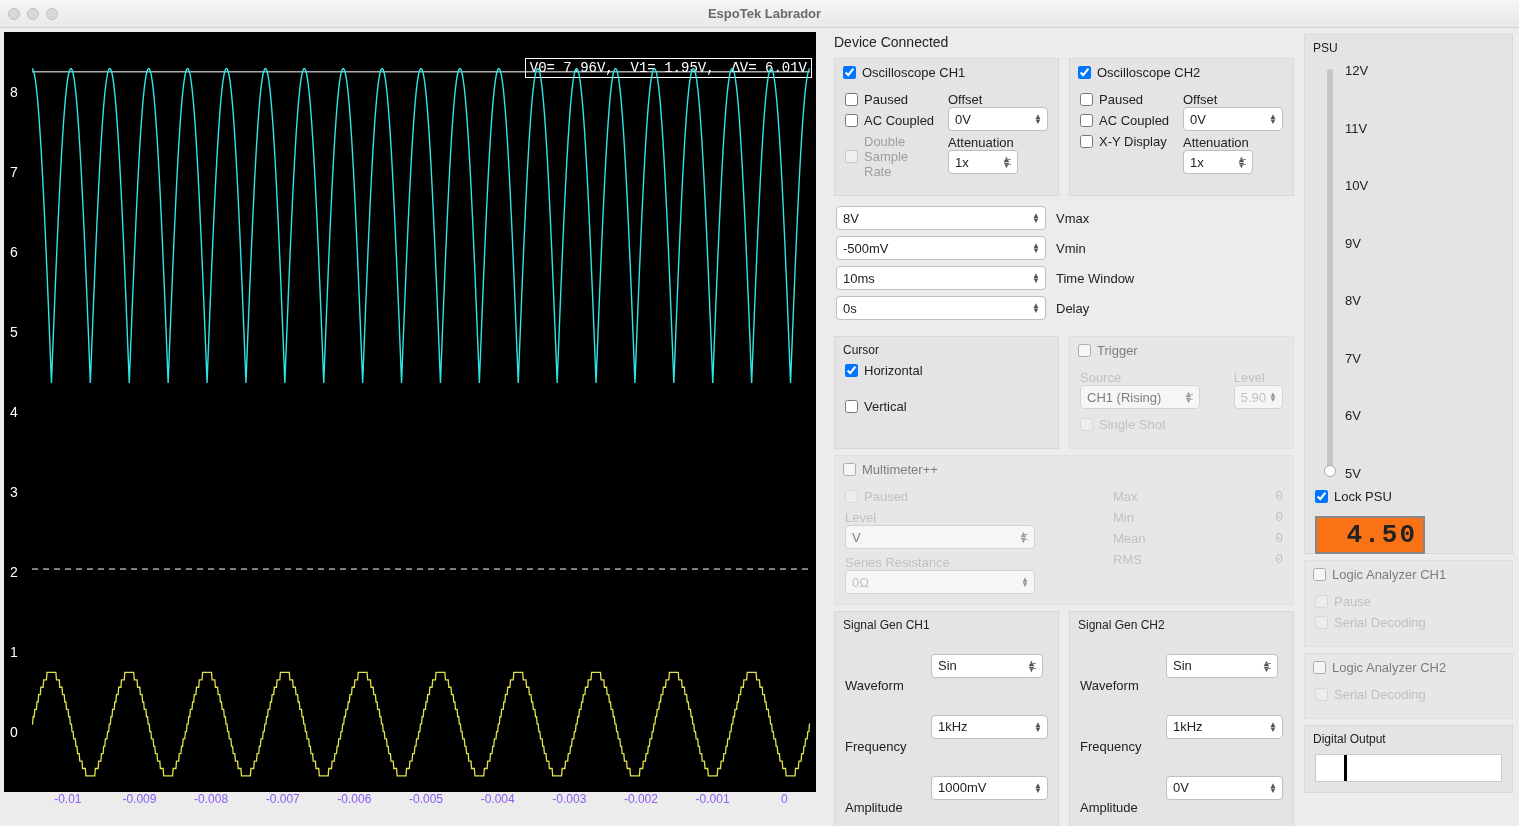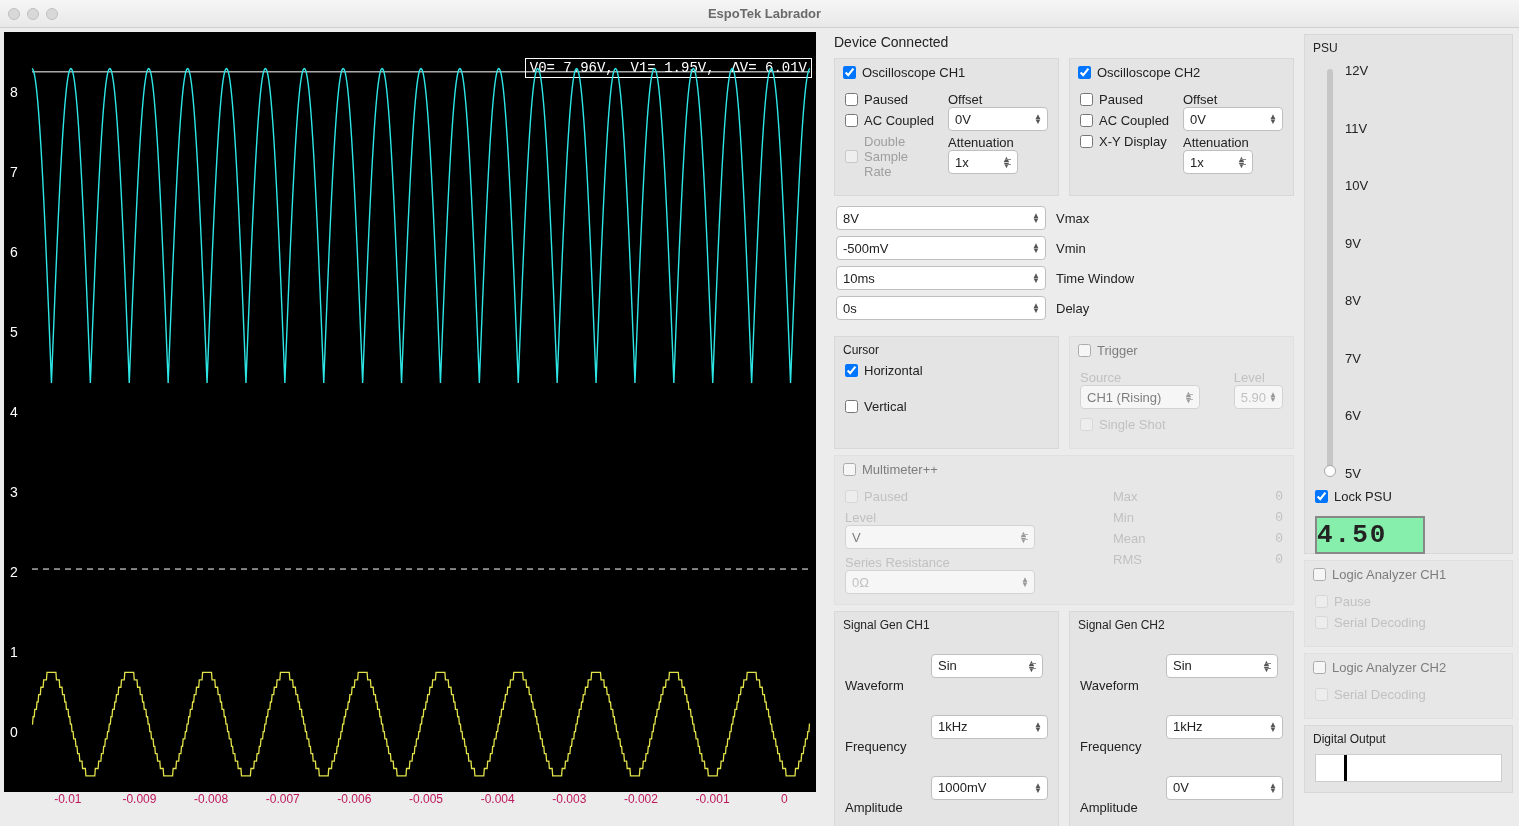--- a/index.html
+++ b/index.html
@@ -10,21 +10,21 @@
 .tl { width: 12px; height: 12px; border-radius: 50%; background: #d8d8d8; border: 1px solid #c0c0c0; }
 .win-title { flex: 1; text-align: center; font-size: 13px; font-weight: 600; color: #6a6a6a; padding-right: 40px; }
 
 .main { display: flex; height: 798px; }
 
 
 .plotwrap { width: 820px; padding: 4px 0 0 4px; }
 .plot { position: relative; width: 812px; height: 760px; background: #000; }
 .overlay-text { position: absolute; top: 26px; right: 4px; color: #fff; font-family: "Courier New", monospace; font-size: 14px; background: #000; border: 1px solid #fff; padding: 1px 4px; white-space: pre; }
 .xaxis { height: 24px; display: flex; padding-left: 28px; }
-.xtick { flex: 1; font-size: 12px; text-align: center; color: #be185d; }
+.xtick { flex: 1; font-size: 12px; text-align: center; color: #8b5cf6; }
 .ytick { position: absolute; left: 6px; color: #fff; font-size: 14px; transform: translateY(-50%); }
 svg.wave { position: absolute; left: 0; top: 0; }
 
 
 .controls { flex: 1; display: flex; padding: 6px 6px 6px 14px; gap: 10px; }
 .col-main { width: 460px; display: flex; flex-direction: column; gap: 6px; }
 .col-side { flex: 1; display: flex; flex-direction: column; gap: 6px; }
 
 .dev-conn { text-align: left; font-size: 14px; margin-bottom: 2px; }
 
@@ -56,21 +56,21 @@
 .range-row .spin { flex: 0 0 210px; }
 
 .siggrid .rowf .lab { width: 78px; margin-top: 40px; }
 
 
 .psu-slider { position: relative; height: 422px; margin: 4px 0 0 6px; display: flex; }
 .psu-track { width: 6px; background: linear-gradient(#c6c6c6,#c6c6c6); border-radius: 3px; margin: 8px 0 8px 6px; position: relative; }
 .psu-thumb { position: absolute; left: -3px; width: 12px; height: 12px; background: #fff; border: 1px solid #a8a8a8; border-radius: 6px; }
 .psu-ticks { margin-left: 12px; display: flex; flex-direction: column; justify-content: space-between; padding: 2px 0; }
 .psu-ticks span { font-size: 13px; }
-.lcd { margin-top: 6px; width: 110px; height: 38px; border: 2px solid #888; background: #86efac; font-family: "Courier New", monospace; font-size: 26px; font-weight: bold; text-align: left; padding: 2px 6px 0 0; letter-spacing: 2px; }
+.lcd { margin-top: 6px; width: 110px; height: 38px; border: 2px solid #888; background: #f97316; font-family: "Courier New", monospace; font-size: 26px; font-weight: bold; text-align: right; padding: 2px 6px 0 0; letter-spacing: 2px; }
 
 .digout { display: grid; grid-template-columns: 1fr 1fr; gap: 4px 14px; }
 .digstrip { margin-top: 8px; height: 28px; background: #fff; border: 1px solid #ccc; position: relative; }
 .digstrip::after { content: ""; position: absolute; left: 28px; top: 0; bottom: 0; width: 3px; background: #000; }
 
 .seg7 { font-family: "Courier New", monospace; }
 .small-sel { width: 112px; }
 
 .gray-text { color: #9e9e9e; }
 

